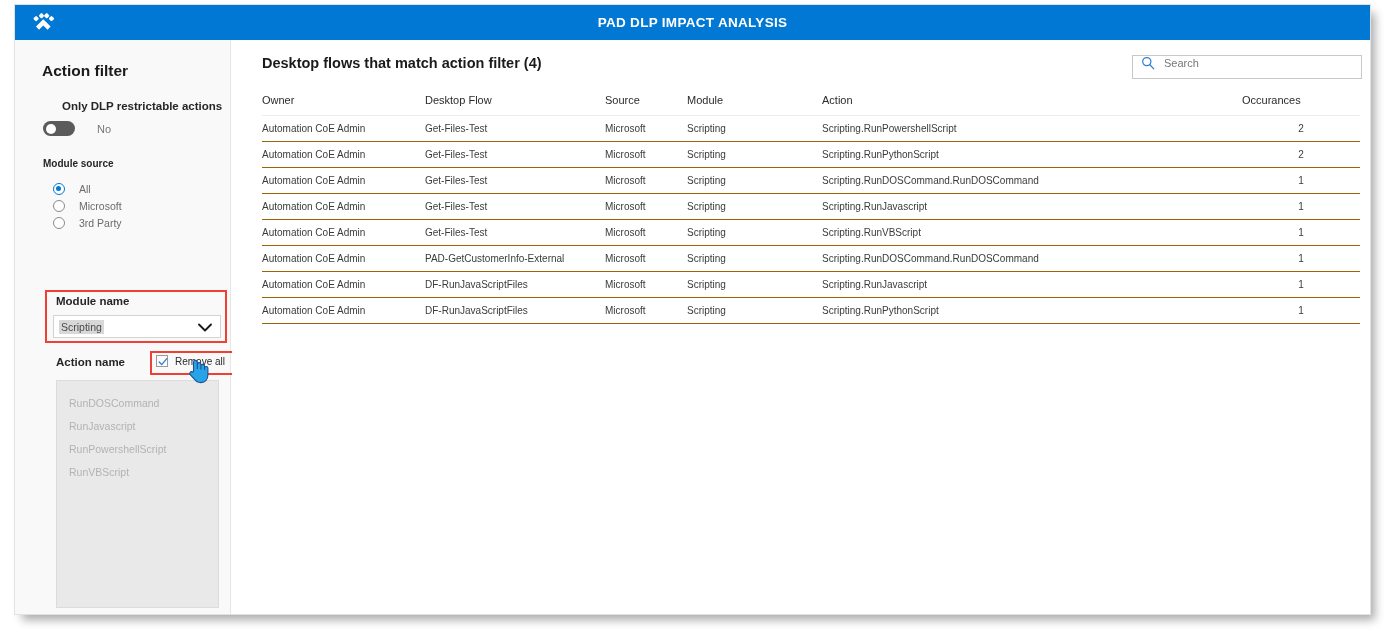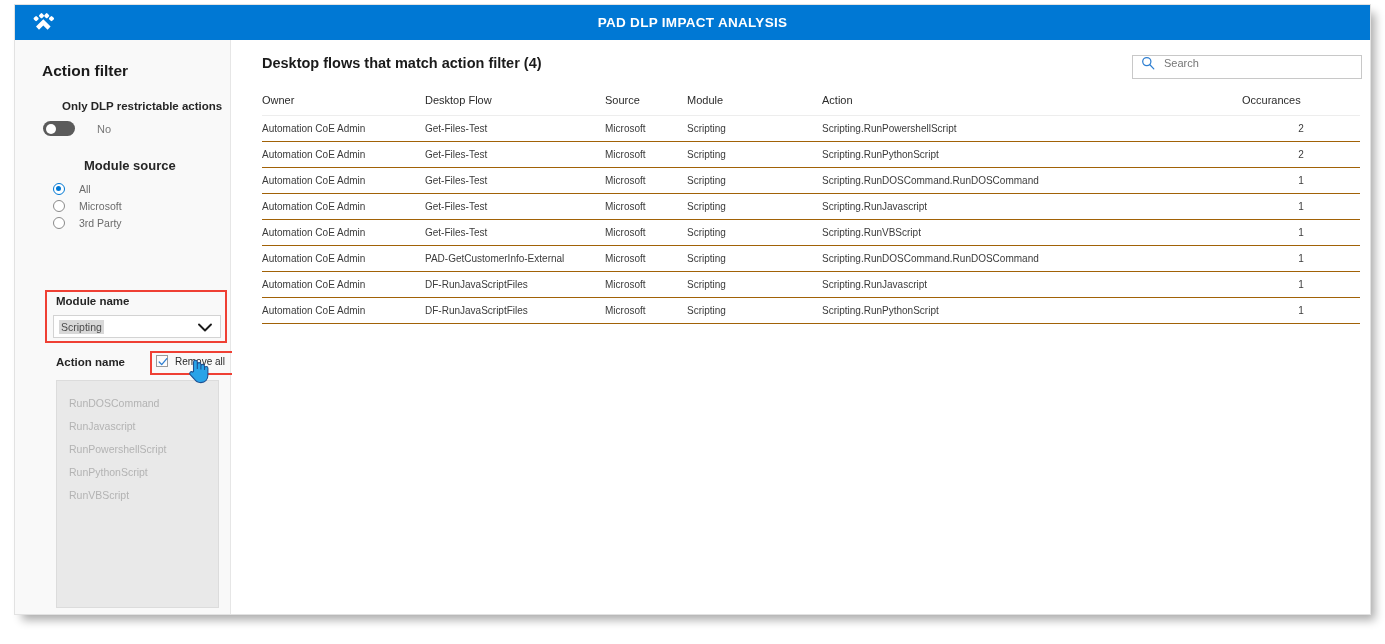--- a/index.html
+++ b/index.html
@@ -74,21 +74,21 @@
     position: absolute; left: 2.5px; top: 2.5px;
     width: 10px; height: 10px; border-radius: 50%;
     background: #ffffff;
   }
   .toggle-label {
     margin-left: 22px; font-size: 11px; color: #777777;
   }
 
   .lbl-modsrc {
     position: absolute; left: 28px; top: 118px;
-    font-size: 13px; font-weight: bold; color: #262626; margin-left: 41px;
+    font-size: 10px; font-weight: bold; color: #262626;
   }
   .radio-group { position: absolute; left: 38px; top: 140px; }
   .radio-row {
     display: flex; align-items: center;
     height: 17px; margin-bottom: 0px;
   }
   .radio {
     width: 12px; height: 12px; border-radius: 50%;
     border: 1.3px solid #8a8a8a; background: #fff;
     position: relative; flex: none;
@@ -287,21 +287,20 @@
           </svg>
         </span>
         <span class="removeall-label">Remove all</span>
       </div>
       <div class="highlight-box" id="hl-removeall"></div>
 
       <div class="listbox">
         <div class="listitem">RunDOSCommand</div>
         <div class="listitem">RunJavascript</div>
         <div class="listitem">RunPowershellScript</div>
-        <div class="listitem">RunPythonScript</div>
         <div class="listitem">RunVBScript</div>
       </div>
 
       <div class="cursor">
         <svg width="22" height="26" viewBox="0 0 22 26">
           <path d="M6.5 13.5 V4.2 a1.9 1.9 0 0 1 3.8 0 V11 V6.4 a1.8 1.8 0 0 1 3.6 0 V11.6 V8.2 a1.8 1.8 0 0 1 3.6 0 V12 V10.2 a1.7 1.7 0 0 1 3.4 0 V17 c0 4.4-2.6 7.6-7 7.6 -3.4 0-5-1.2-6.6-3.6 L3 16.4 a1.8 1.8 0 0 1 2.6-2.4 Z" fill="#29a3e8" stroke="#1d4f91" stroke-width="1.1"></path>
         </svg>
       </div>
 
     </div>

